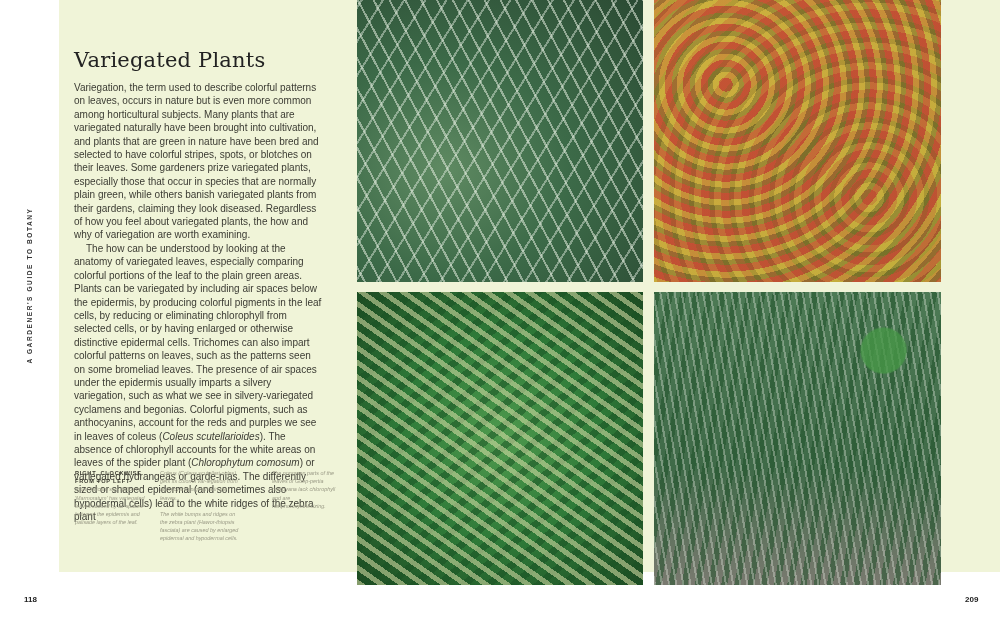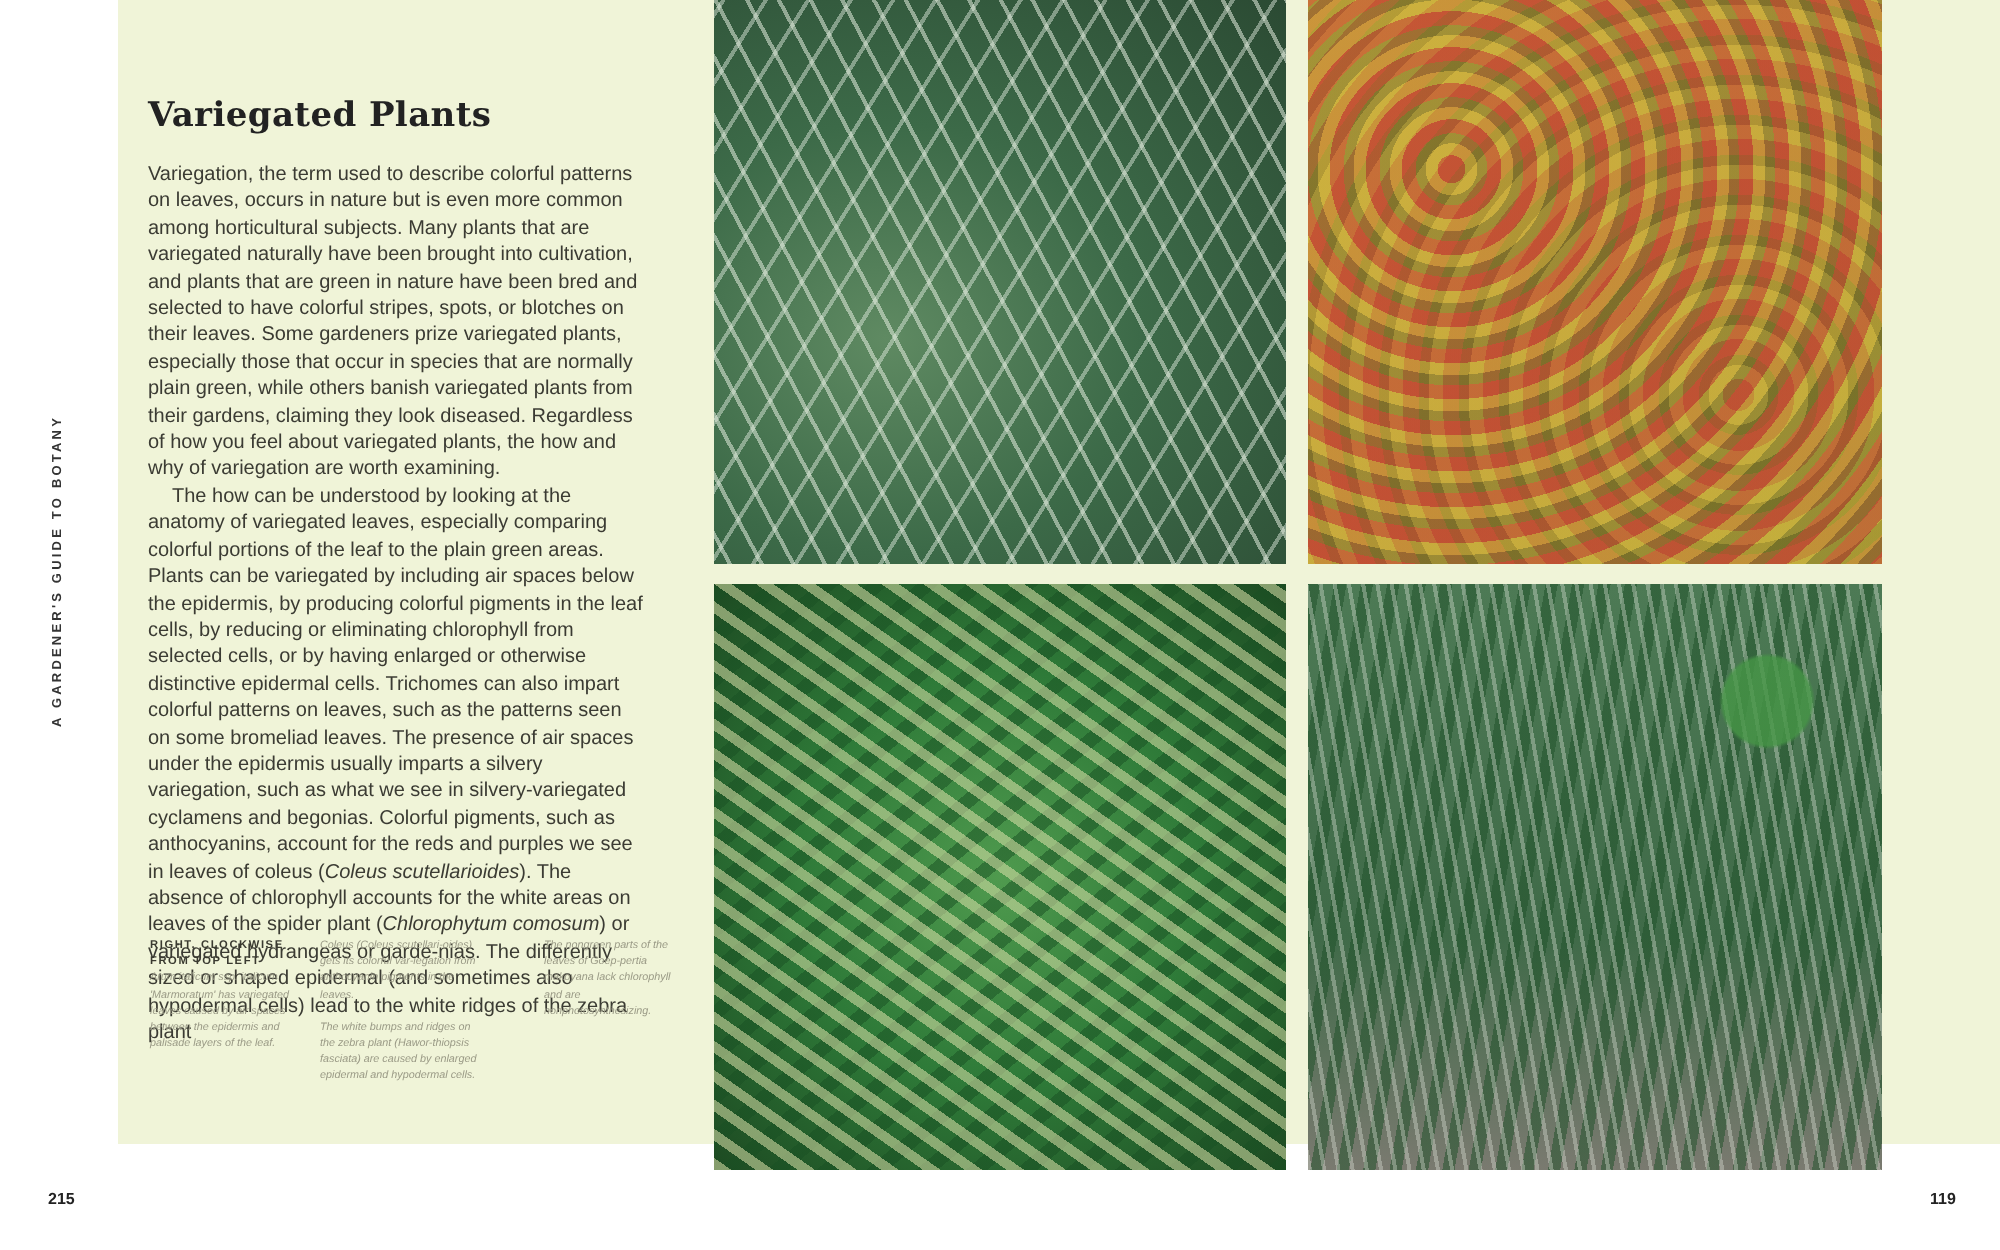--- a/index.html
+++ b/index.html
@@ -1,20 +1,20 @@
 <!DOCTYPE html>
 <html><head>
 <meta charset="utf-8">
 <style>
   html, body { margin:0; padding:0; }
   body { width:1000px; height:625px; position:relative; overflow:hidden; background:#ffffff; font-family:"Liberation Sans", sans-serif; }
   .panel { position:absolute; left:59px; top:0; width:941px; height:572px; background:#f0f4d8; }
   .spine { position:absolute; left:22px; top:200px; width:14px; height:170px; display:flex; align-items:center; justify-content:center; }
   .spine span { transform:rotate(-90deg); white-space:nowrap; font-size:6.5px; letter-spacing:1.6px; color:#333; font-weight:bold; }
-  .title { position:absolute; left:74px; top:48px; font-family:"DejaVu Serif", serif; font-size:17px; color:#222; letter-spacing:0.2px;font-weight:bold; }
+  .title { position:absolute; left:74px; top:48px; font-family:"DejaVu Serif", serif; font-size:21px; color:#222; letter-spacing:0.2px; }
   .body { position:absolute; left:74px; top:81px; width:248px; font-size:10px; line-height:13.4px; color:#3b3b33; }
   .body p { margin:0; }
   .body p + p { text-indent:12px; }
   .body i { font-style:italic; }
   .captions { position:absolute; top:469px; left:75px; width:270px; }
   .cap { position:absolute; font-size:5.4px; line-height:8.2px; color:#9a9a86; font-style:italic; }
   .cap-head { font-style:normal; font-weight:bold; letter-spacing:0.8px; color:#3a3a30; font-size:5.6px; }
   .photo { position:absolute; overflow:hidden; }
   .p-tl { left:357px; top:0; width:286px; height:282px;
     background:
@@ -67,14 +67,14 @@
     <div style="margin-top:8px;">The white bumps and ridges on the zebra plant (Hawor-thiopsis fasciata) are caused by enlarged epidermal and hypodermal cells.</div>
   </div>
   <div class="cap" style="left:197px; top:0; width:72px;">The nongreen parts of the leaves of Goep-pertia makoyana lack chlorophyll and are nonphotosynthesizing.</div>
 </div>
 
 <div class="photo p-tl"></div>
 <div class="photo p-tr"></div>
 <div class="photo p-bl"></div>
 <div class="photo p-br"></div>
 
-<div class="pnum pnum-l">215</div>
-<div class="pnum pnum-r">119</div>
+<div class="pnum pnum-l">118</div>
+<div class="pnum pnum-r">209</div>
 
 </body></html>

